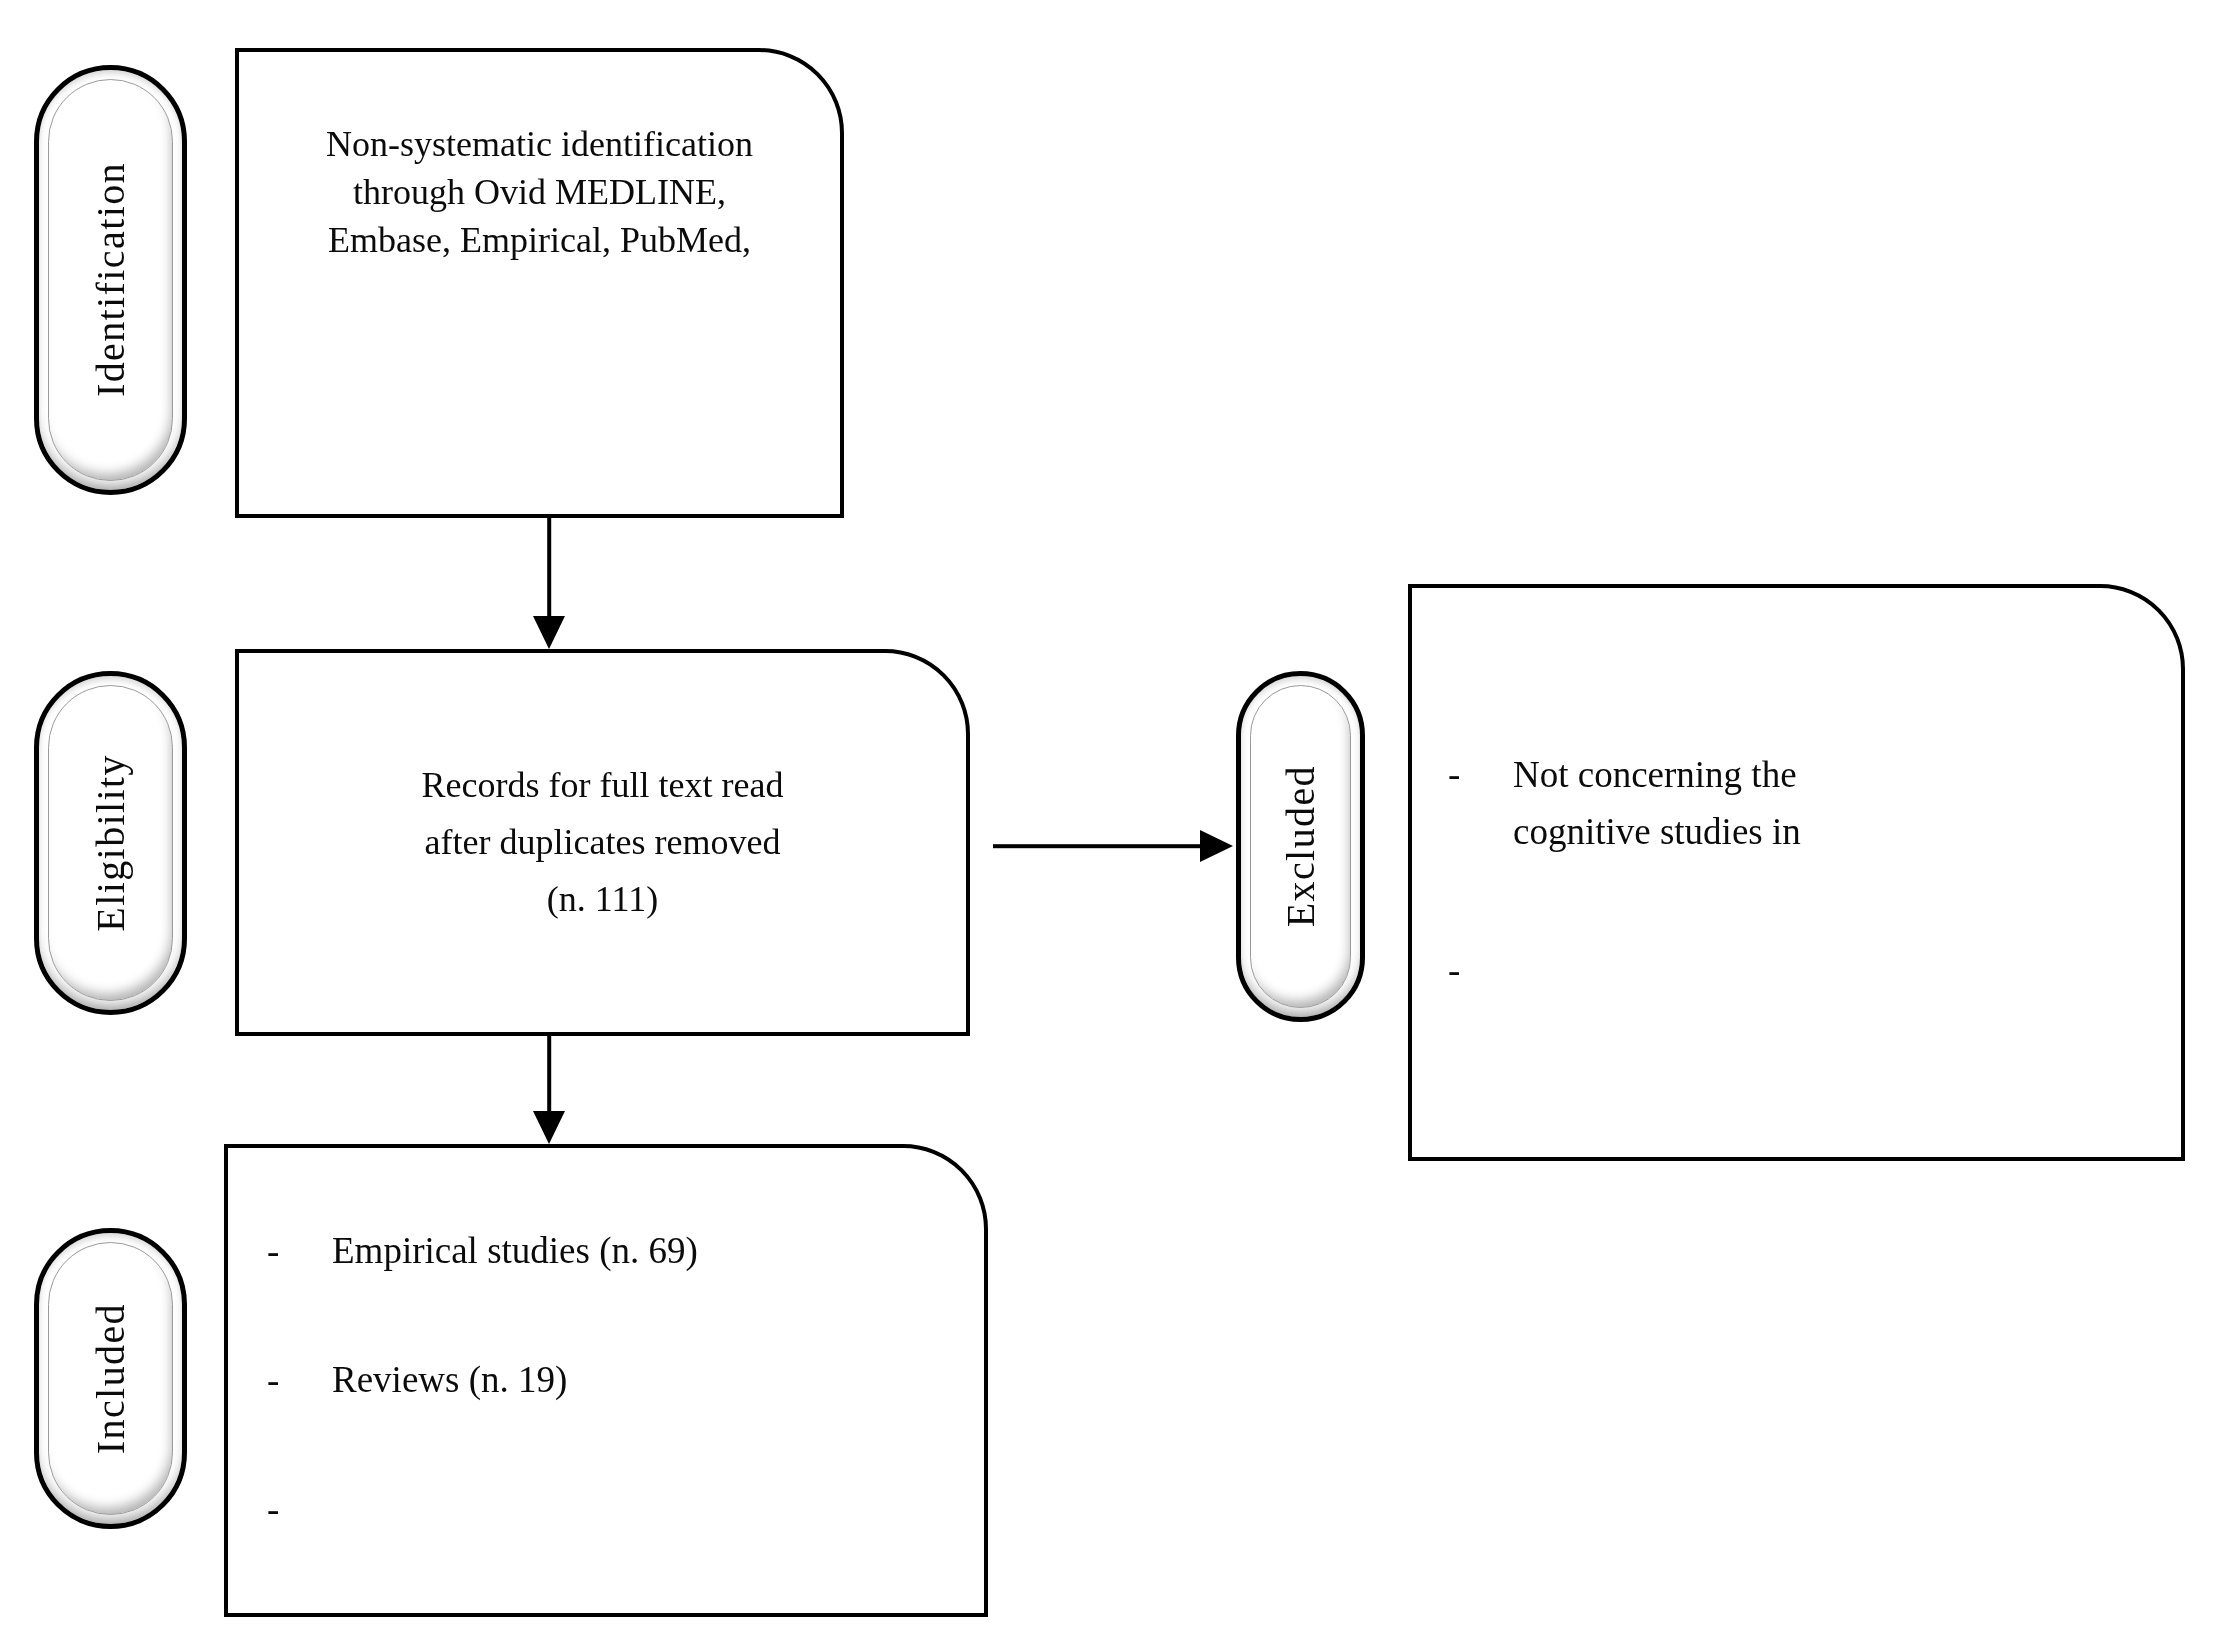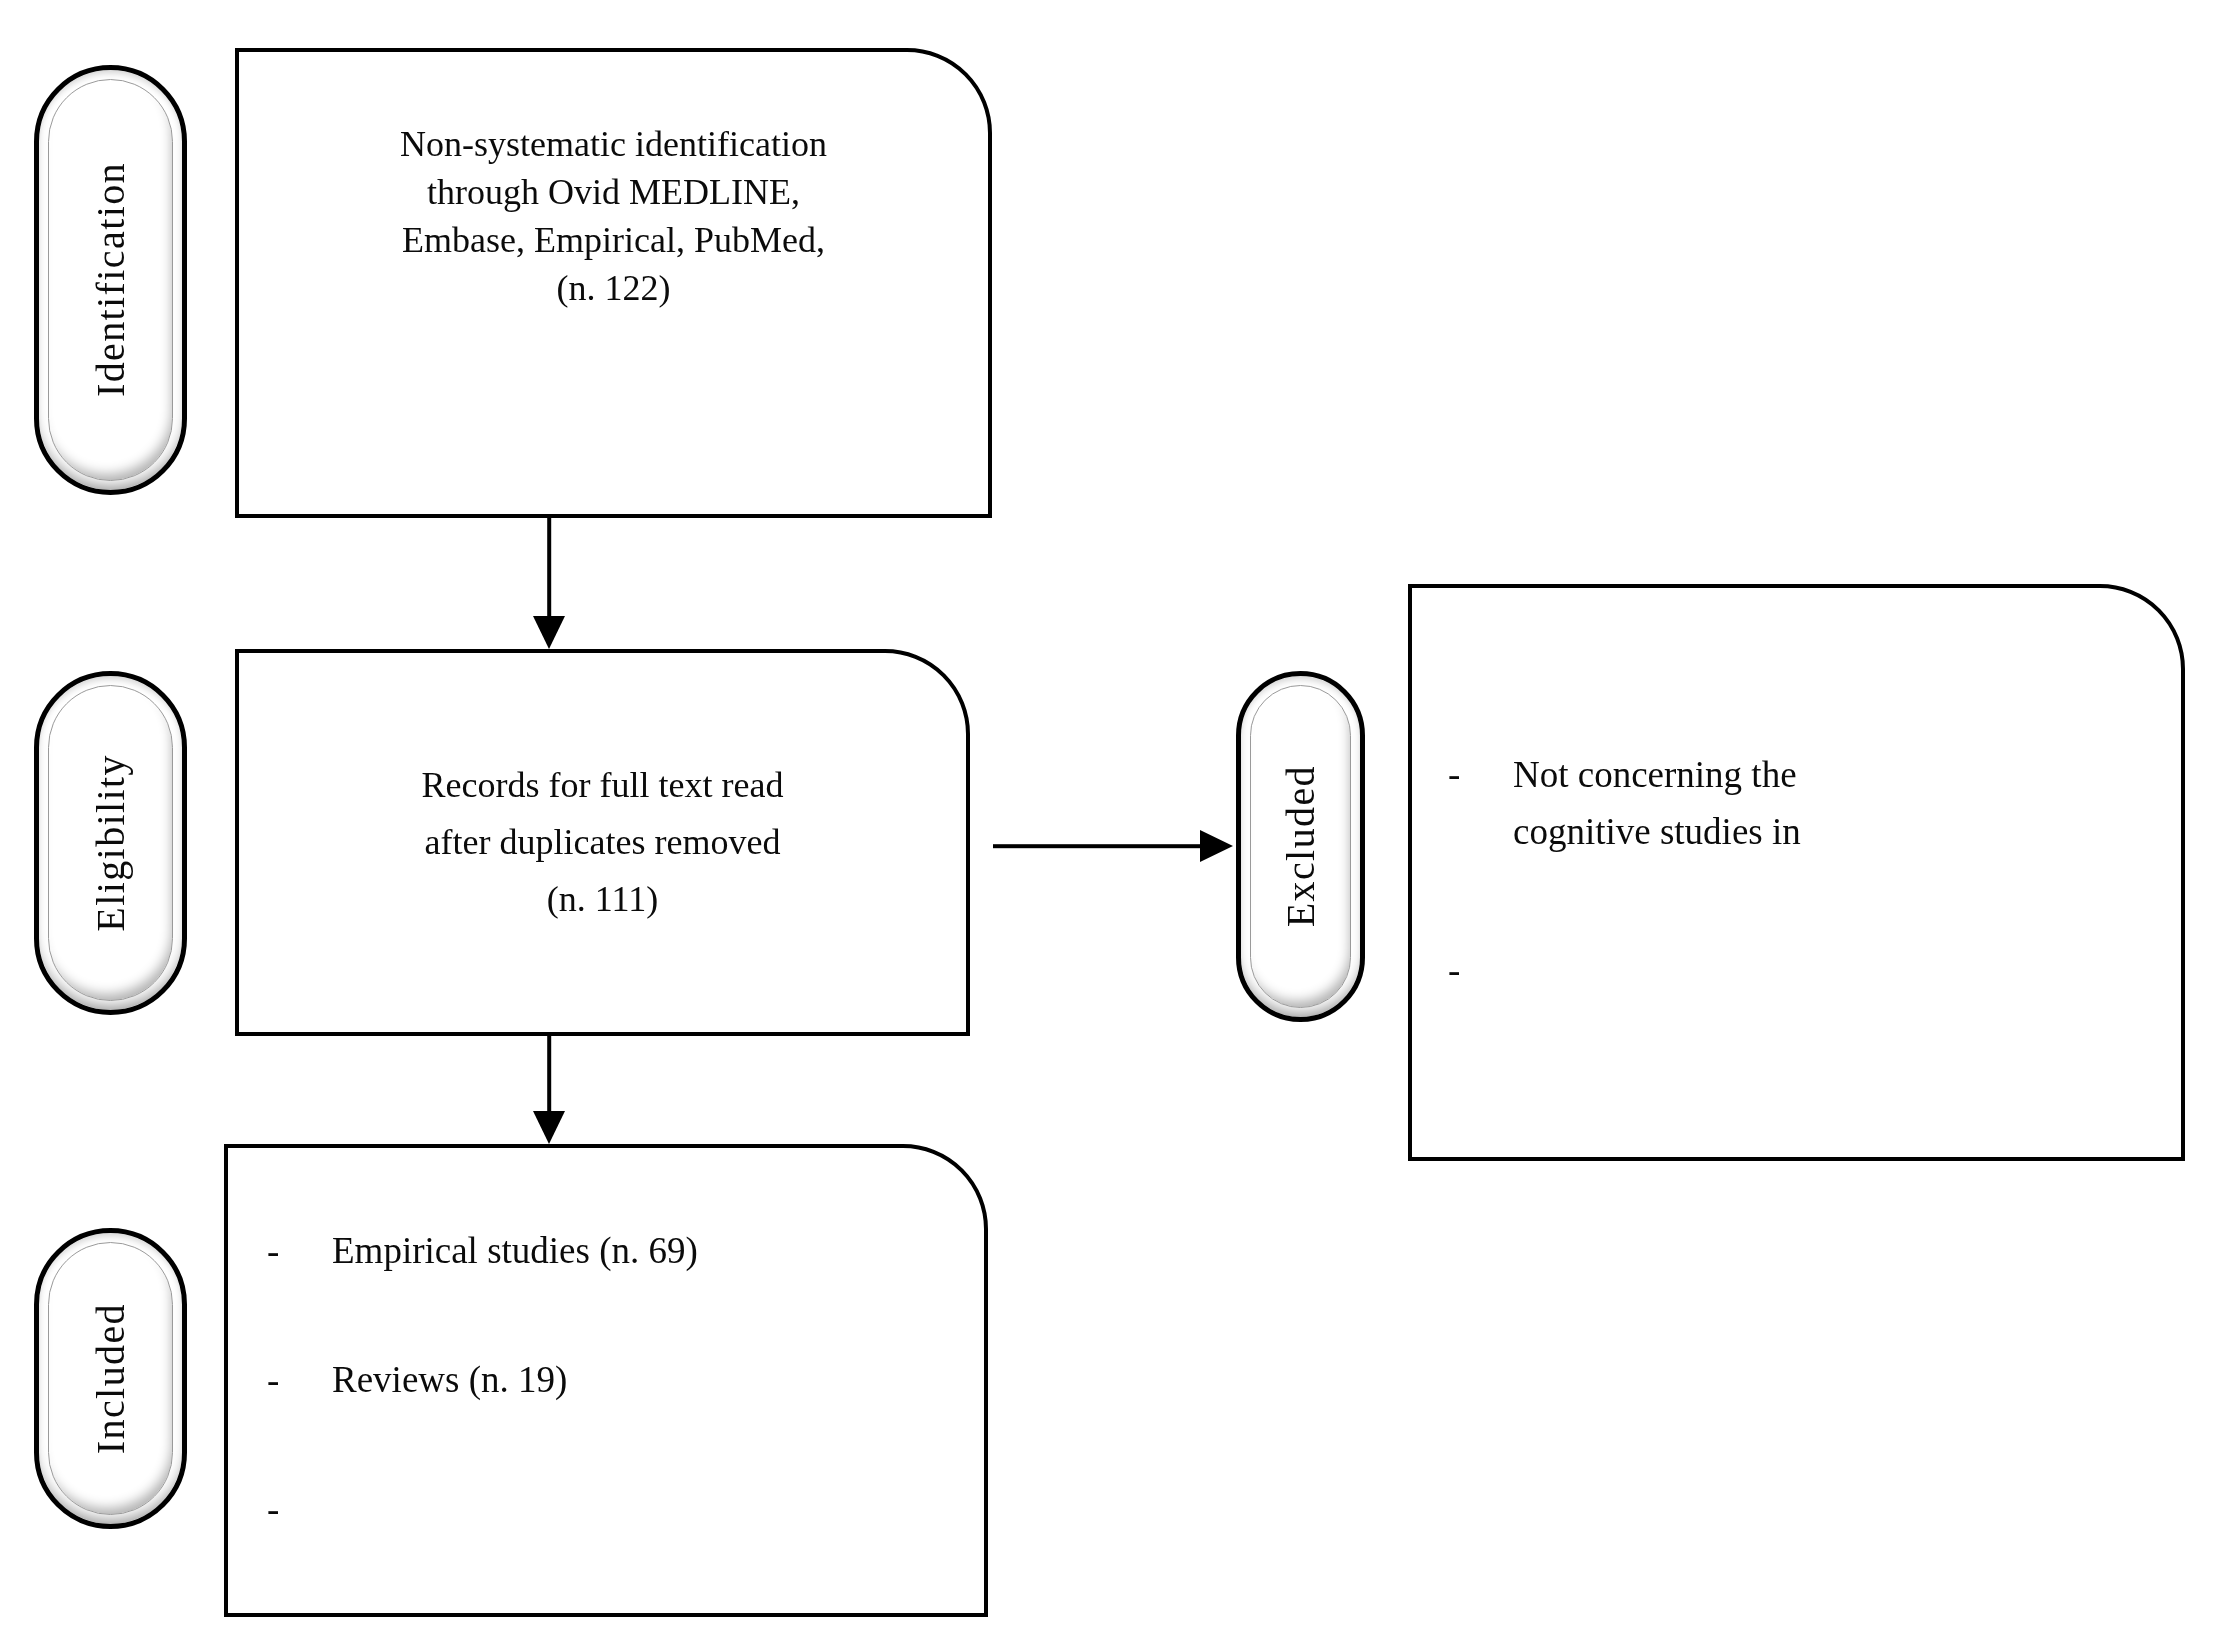--- a/index.html
+++ b/index.html
@@ -85,21 +85,21 @@
   .bullet-row{display:flex;align-items:flex-start;}
   .dash{
     flex:0 0 auto;
     font-size:37px;line-height:57px;
     width:65px;
   }
   .bullet-text{font-size:37px;line-height:57px;text-align:left;}
   .count-centered{text-align:center;}
 
   
-  #box-identification{left:235px;top:48px;width:757px;height:470px;}
+  #box-identification{left:235px;top:48px;width:609px;height:470px;}
   #box-identification .box-text{padding-top:68px;line-height:48px;}
   #box-eligibility{left:235px;top:649px;width:735px;height:387px;}
   #box-eligibility .box-text{line-height:57px;}
   #box-included{left:224px;top:1144px;width:764px;height:473px;}
   #box-excluded{left:1408px;top:584px;width:777px;height:577px;}
 
   #pill-identification{left:34px;top:65px;width:153px;height:430px;}
   #pill-eligibility{left:34px;top:671px;width:153px;height:344px;}
   #pill-included{left:34px;top:1228px;width:153px;height:301px;}
   #pill-excluded{left:1236px;top:671px;width:129px;height:351px;}
@@ -141,21 +141,20 @@
   </div>
   <div class="pill" id="pill-excluded">
     <span class="pill-label">Excluded</span>
   </div>
 
   <div class="box" id="box-identification">
     <div class="box-text">
       <div class="line">Non-systematic identification</div>
       <div class="line">through Ovid MEDLINE,</div>
       <div class="line">Embase, Empirical, PubMed,</div>
-      <div class="line">(n. 122)</div>
     </div>
   </div>
 
   <div class="box" id="box-eligibility">
     <div class="center-flex">
       <div class="box-text">
         <div class="line">Records for full text read</div>
         <div class="line">after duplicates removed</div>
         <div class="line">(n. 111)</div>
       </div>

